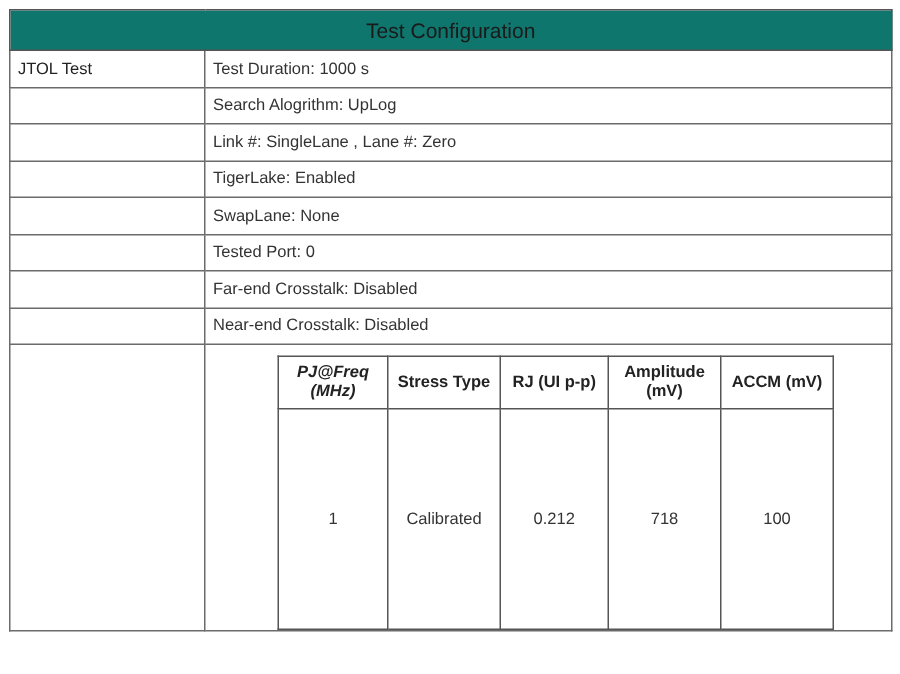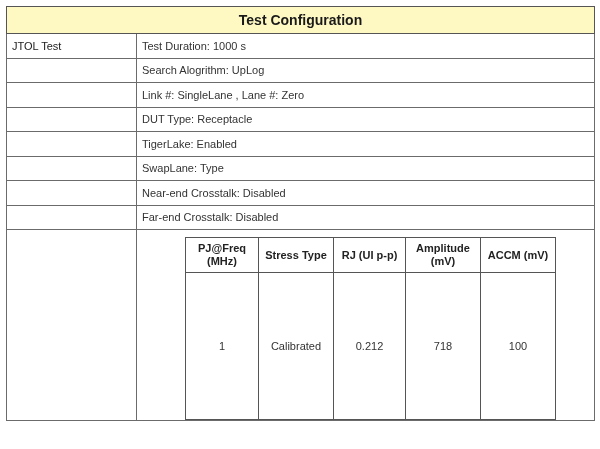--- a/index.html
+++ b/index.html
@@ -1,32 +1,32 @@
 <!DOCTYPE html>
 <html><head>
   <meta charset="utf-8">
   <style>
     html, body { margin: 0; padding: 0; background: #ffffff; }
     body { width: 600px; height: 449px; position: relative; overflow: hidden;
            font-family: "Liberation Sans", sans-serif; color: #222; }
     .outer { position: absolute; left: 6px; top: 6px; width: 589px;
              border-collapse: collapse; font-size: 11px; }
     .outer td, .outer th { border: 1px solid #6b6b6b; }
-    .outer th.title { background: #fef9c3; height: 24px; font-size: 14px;
-                      font-weight: bold; color: #1a1a1a; text-align: center;
+    .outer th.title { background: #0f766e; height: 24px; font-size: 14px;
+                      font-weight: normal; color: #1a1a1a; text-align: center;
                       border: 1px solid #555; }
     .outer td.label { width: 119px; padding: 0 5px; font-weight: normal; vertical-align: middle; }
     .outer td.val { padding: 0 5px; height: 23.5px; vertical-align: middle; color: #333; }
     .outer tr.last td { height: 144px; }
     .inner-wrap { padding: 0; vertical-align: top; }
     .inner { border-collapse: collapse; margin: 7px 0 0 48px; font-size: 11px; }
     .inner th, .inner td { border: 1px solid #555; text-align: center; color: #333; }
     .inner th { font-weight: bold; height: 32px; line-height: 13px; color: #222; }
     .inner td { height: 20px; }
-    .c1 { width: 70px; } .c2 { width: 72px; } .c3 { width: 69px; }
+    .c1 { width: 70px; font-style: italic; } .c2 { width: 72px; } .c3 { width: 69px; }
     .c4 { width: 72px; } .c5 { width: 72px; }
   </style>
 </head>
 <body>
 
 <table class="outer">
   <tbody>
       <tr>
     <th class="title" colspan="2">Test Configuration</th>
   </tr>
@@ -37,37 +37,37 @@
   <tr>
         <td class="label"></td>
       <td class="val">Search Alogrithm: UpLog</td>
       </tr>
   <tr>
         <td class="label"></td>
       <td class="val">Link #: SingleLane , Lane #: Zero</td>
       </tr>
   <tr>
         <td class="label"></td>
-      <td class="val">DUT Type: Receptacle</td>
-      </tr>
-  <tr>
-        <td class="label"></td>
       <td class="val">TigerLake: Enabled</td>
       </tr>
   <tr>
         <td class="label"></td>
-      <td class="val">SwapLane: Type</td>
+      <td class="val">SwapLane: None</td>
+      </tr>
+  <tr>
+        <td class="label"></td>
+      <td class="val">Tested Port: 0</td>
+      </tr>
+  <tr>
+        <td class="label"></td>
+      <td class="val">Far-end Crosstalk: Disabled</td>
       </tr>
   <tr>
         <td class="label"></td>
       <td class="val">Near-end Crosstalk: Disabled</td>
-      </tr>
-  <tr>
-        <td class="label"></td>
-      <td class="val">Far-end Crosstalk: Disabled</td>
       </tr>
   <tr class="last">
     <td class="label"></td>
     <td class="inner-wrap">
       <table class="inner">
         <tbody>
               <tr>
           <th class="c1">PJ@Freq (MHz)</th>
           <th class="c2">Stress Type</th>
           <th class="c3">RJ (UI p-p)</th>

